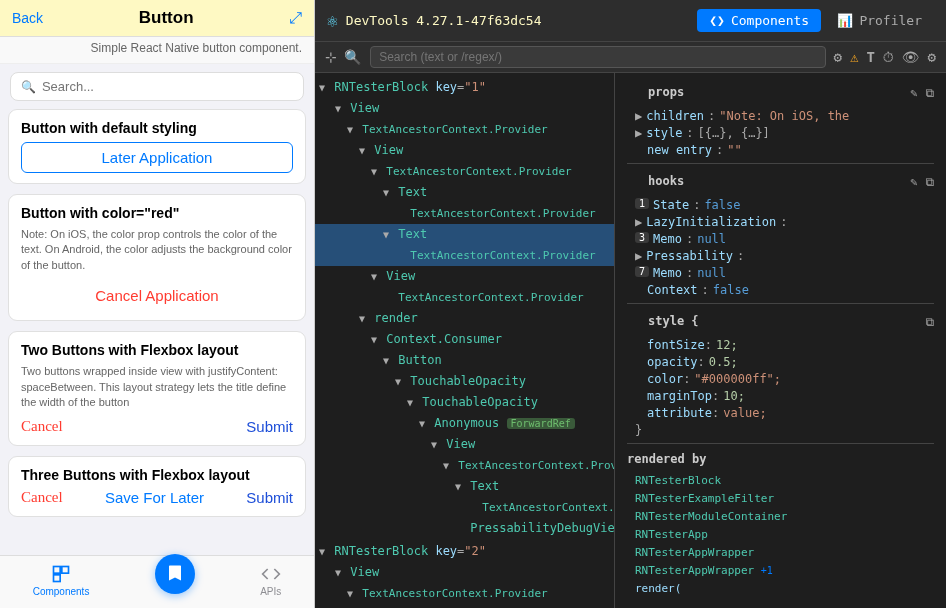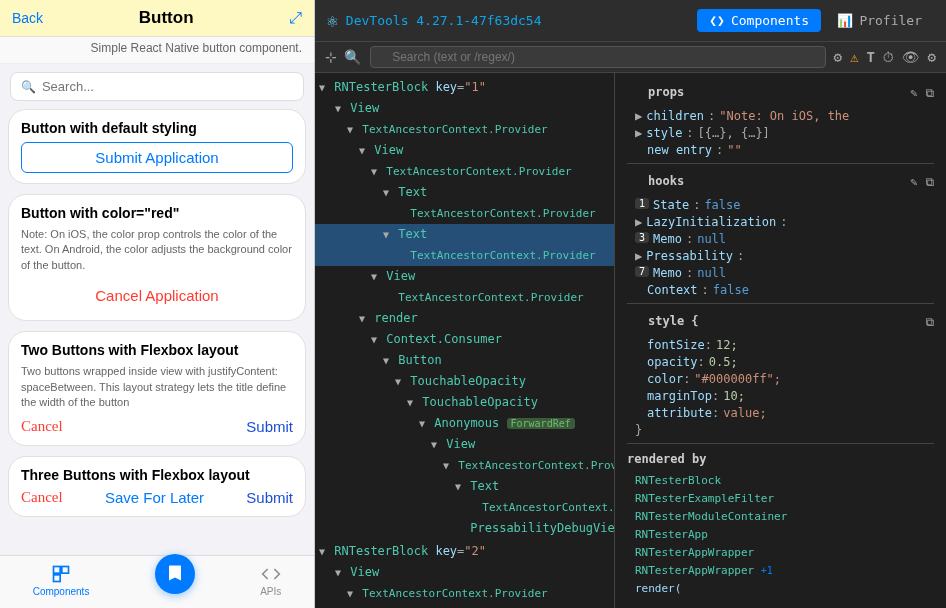--- a/index.html
+++ b/index.html
@@ -59,21 +59,21 @@
     .search-icon-sm { color: #999; margin-right: 6px; font-size: 12px; }
 
     .scroll-area {
       overflow-y: auto;
       flex: 1;
       padding: 0 8px 8px;
     }
 
     .section {
       background: #fff;
-      border-radius: 18px;
+      border-radius: 9px;
       margin-bottom: 10px;
       padding: 10px 12px;
       border: 1px solid #e0e0e0;
     }
     .section-title {
       font-size: 14px;
       font-weight: 600;
       color: #000;
       margin-bottom: 6px;
     }
@@ -149,21 +149,21 @@
       padding: 0 12px;
       height: 42px;
       border-bottom: 1px solid #444;
     }
     .react-logo {
       color: #61dafb;
       font-size: 18px;
       margin-right: 8px;
     }
     .devtools-title {
-      color: #0ea5e9;
+      color: #fef9c3;
       font-size: 13px;
       margin-right: auto;
     }
     .devtools-tabs {
       display: flex;
       gap: 4px;
     }
     .devtools-tab {
       padding: 4px 12px;
       border-radius: 4px;
@@ -185,21 +185,21 @@
       align-items: center;
       padding: 4px 10px;
       border-bottom: 1px solid #444;
       gap: 8px;
     }
     .toolbar-icon { color: #aaa; cursor: pointer; font-size: 14px; }
     .search-input-devtools {
       background: #3a3a3a;
       border: 1px solid #555;
       border-radius: 4px;
-      padding: 3px 21px;
+      padding: 3px 8px;
       color: #f97316;
       font-size: 12px;
       flex: 1;
       outline: none;
     }
 
     .devtools-body {
       display: flex;
       flex: 1;
       overflow: hidden;
@@ -289,21 +289,21 @@
   </div>
   <div class="phone-subtitle">Simple React Native button component.</div>
   <div class="search-bar">
     <span class="search-icon-sm">🔍</span>
     <input type="text" placeholder="Search..." style="">
   </div>
   <div class="scroll-area">
 
     <div class="section">
       <div class="section-title">Button with default styling</div>
-      <button class="btn-submit">Submit Application</button>
+      <button class="btn-submit">Later Application</button>
     </div>
 
     <div class="section">
       <div class="section-title">Button with color="red"</div>
       <div class="section-desc">Note: On iOS, the color prop controls the color of the text. On Android, the color adjusts the background color of the button.</div>
       <div class="btn-cancel">Cancel Application</div>
     </div>
 
     <div class="section">
       <div class="section-title">Two Buttons with Flexbox layout</div>

